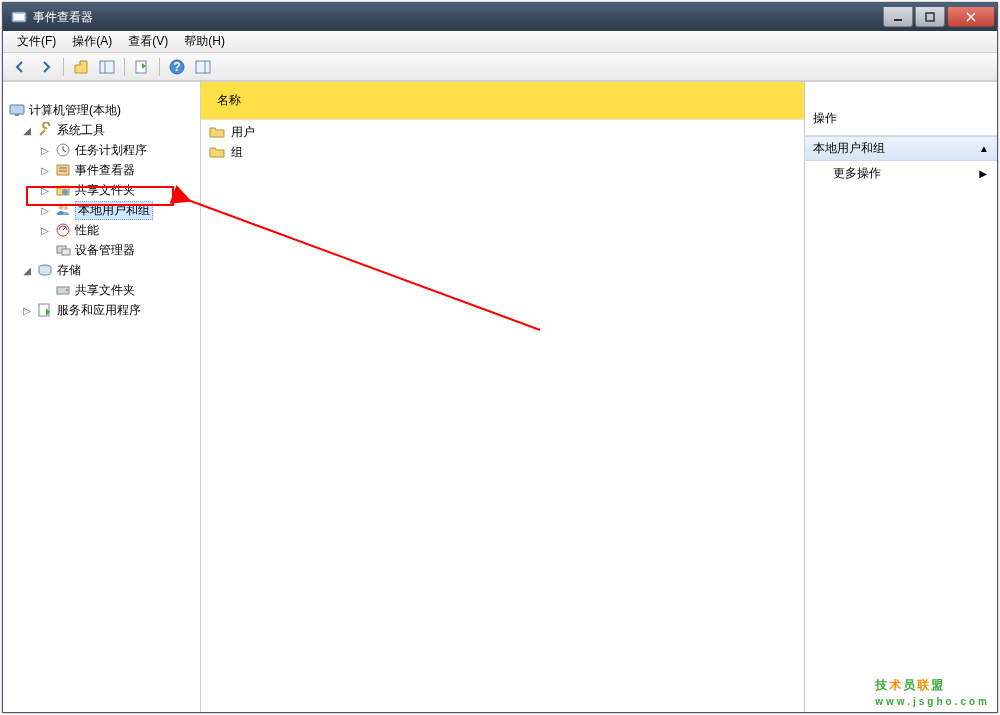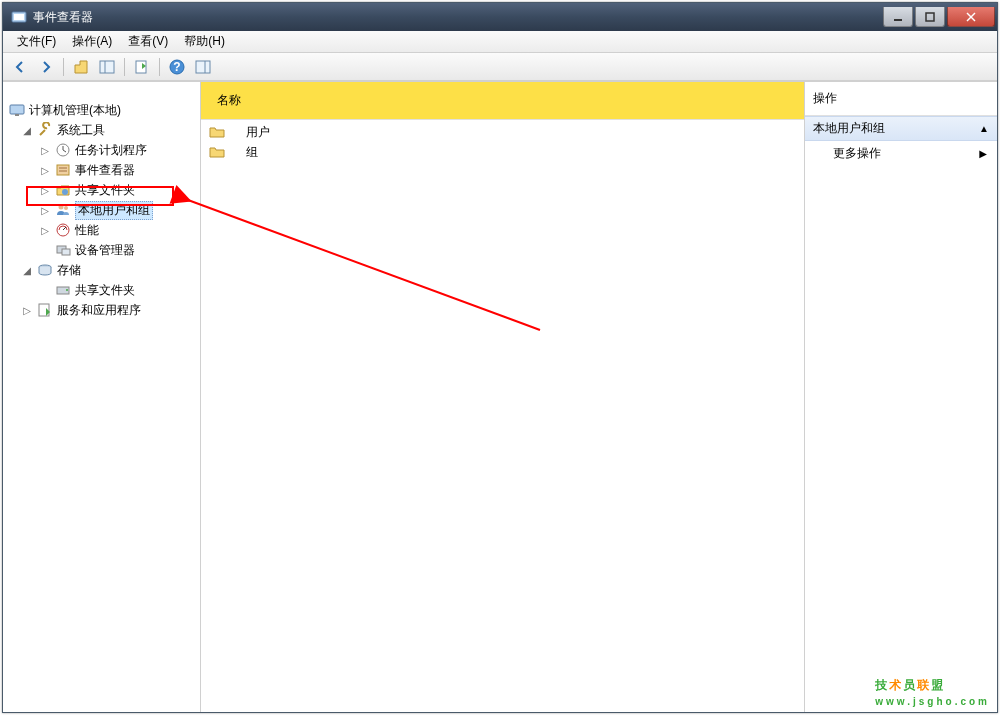--- a/index.html
+++ b/index.html
@@ -34,25 +34,25 @@
 .tree .node .label { }
 .tree .node.selected .label { background: #cde8ff; border: 1px dotted #7da2ce; padding: 0 2px; }
 .indent-0 { padding-left: 4px; }
 .indent-1 { padding-left: 18px; }
 .indent-2 { padding-left: 36px; }
 
 .list-panel { flex: 1; border-right: 1px solid #d0d0d0; display: flex; flex-direction: column; }
 .list-header { height: 38px; border-bottom: 1px solid #e0e0e0; display: flex; align-items: center; padding-left: 8px; background: #fde047; }
 .list-header .col { padding: 0 8px; }
 .list-body { flex: 1; padding: 2px 4px; }
-.list-item { display: flex; align-items: center; height: 20px; padding-left: 4px; gap: 15px; }
+.list-item { display: flex; align-items: center; height: 20px; padding-left: 4px; }
 .list-item .icon { width: 16px; height: 16px; margin-right: 6px; }
 
 .actions-panel { width: 192px; display: flex; flex-direction: column; }
-.actions-header { height: 34px; border-bottom: 1px solid #e0e0e0; display: flex; align-items: center; padding-left: 8px; background: #fff; }
+.actions-header { height: 34px; border-bottom: 1px solid #e0e0e0; display: flex; align-items: center; padding-left: 8px; background: #fff; margin-top: 20px; }
 .actions-body { flex: 1; padding: 0; }
 .actions-group-header { background: linear-gradient(to bottom, #eaf1fb, #d9e6f7); border-top: 1px solid #c9d8ee; border-bottom: 1px solid #c9d8ee; padding: 3px 8px; display: flex; align-items: center; justify-content: space-between; }
 .actions-group-header .arrow { font-size: 10px; }
 .actions-item { padding: 4px 10px 4px 28px; display: flex; align-items: center; justify-content: space-between; cursor: default; }
 .actions-item .arrow { font-size: 10px; }
 
 .highlight-box { position: absolute; border: 2px solid #ff0000; pointer-events: none; }
 
 .watermark { position: absolute; right: 10px; bottom: 8px; font-family: Arial, sans-serif; pointer-events: none; }
 .watermark .line1 { font-size: 28px; font-weight: bold; letter-spacing: 2px; }

